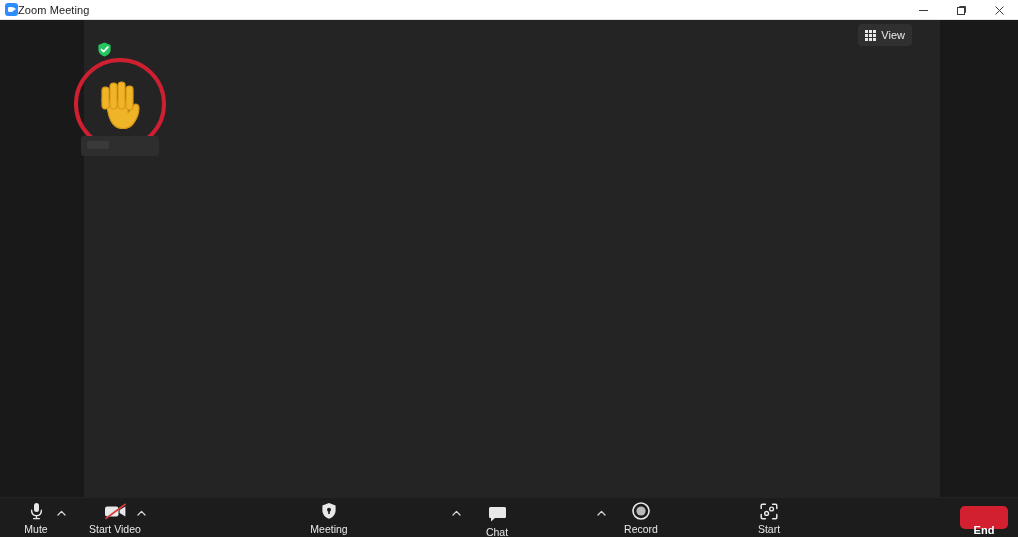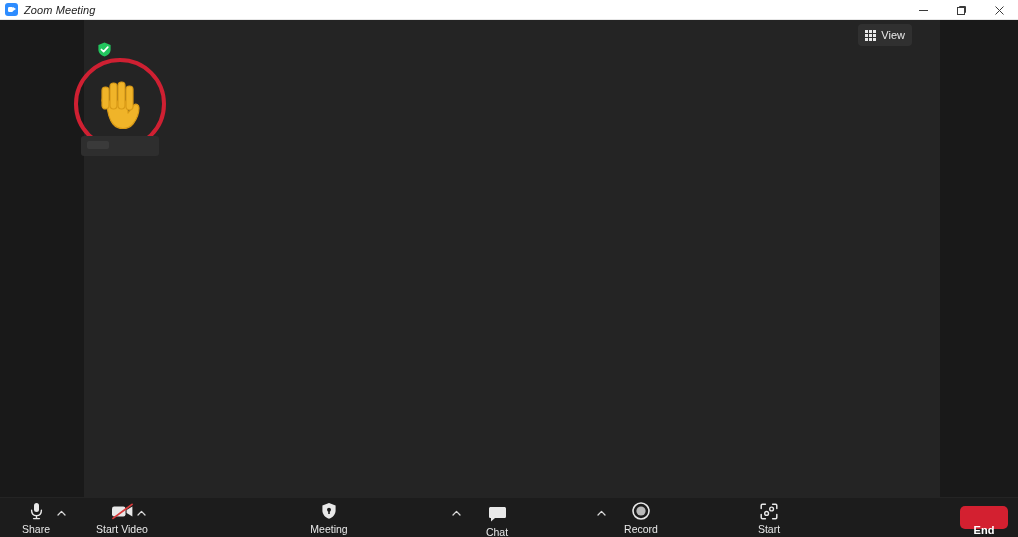--- a/index.html
+++ b/index.html
@@ -27,23 +27,21 @@
     width: 1018px;
     height: 20px;
     background: #ffffff;
     display: flex;
     align-items: center;
     border-bottom: 1px solid #e6e6e6;
   }
   .titlebar-left {
     display: flex;
     align-items: center;
-    gap: 6px;
     padding-left: 5px;
-    font-style: italic;
   }
   .zoom-logo {
     width: 13px; height: 13px;
     border-radius: 3px;
     background: #2d8cff;
     position: relative;
   }
   .zoom-logo::after {
     content: "";
     position: absolute;
@@ -339,29 +337,29 @@
 
     <div class="tb-item" style="left:14px; width:44px;">
       <div class="tb-icon">
         <svg width="15" height="18" viewBox="0 0 15 18">
           <rect x="5" y="1" width="5" height="9" rx="2.5" fill="#e8e8e8"></rect>
           <path d="M2.6 8.2 C2.6 12 4.8 13.6 7.5 13.6 C10.2 13.6 12.4 12 12.4 8.2" fill="none" stroke="#e8e8e8" stroke-width="1.4" stroke-linecap="round"></path>
           <line x1="7.5" y1="13.6" x2="7.5" y2="16.4" stroke="#e8e8e8" stroke-width="1.4"></line>
           <line x1="4.6" y1="16.6" x2="10.4" y2="16.6" stroke="#e8e8e8" stroke-width="1.4" stroke-linecap="round"></line>
         </svg>
       </div>
-      <span class="tb-label">Share</span>
+      <span class="tb-label">Mute</span>
     </div>
     <div class="caret" style="left:54px;">
       <svg width="9" height="6" viewBox="0 0 9 6">
         <path d="M1 5 L4.5 1.4 L8 5" fill="none" stroke="#d8d8d8" stroke-width="1.3" stroke-linecap="round" stroke-linejoin="round"></path>
       </svg>
     </div>
 
-    <div class="tb-item" style="left:87px; width:70px;">
+    <div class="tb-item" style="left:80px; width:70px;">
       <div class="tb-icon">
         <svg width="23" height="17" viewBox="0 0 23 17">
           <rect x="1" y="3.5" width="13.5" height="10" rx="2.2" fill="#e8e8e8"></rect>
           <path d="M15.6 7 L21.4 3.6 V13.4 L15.6 10 Z" fill="#e8e8e8"></path>
           <line x1="2" y1="15.4" x2="21" y2="1.4" stroke="#d93a3a" stroke-width="1.8" stroke-linecap="round"></line>
         </svg>
       </div>
       <span class="tb-label">Start Video</span>
     </div>
     <div class="caret" style="left:134px;">

